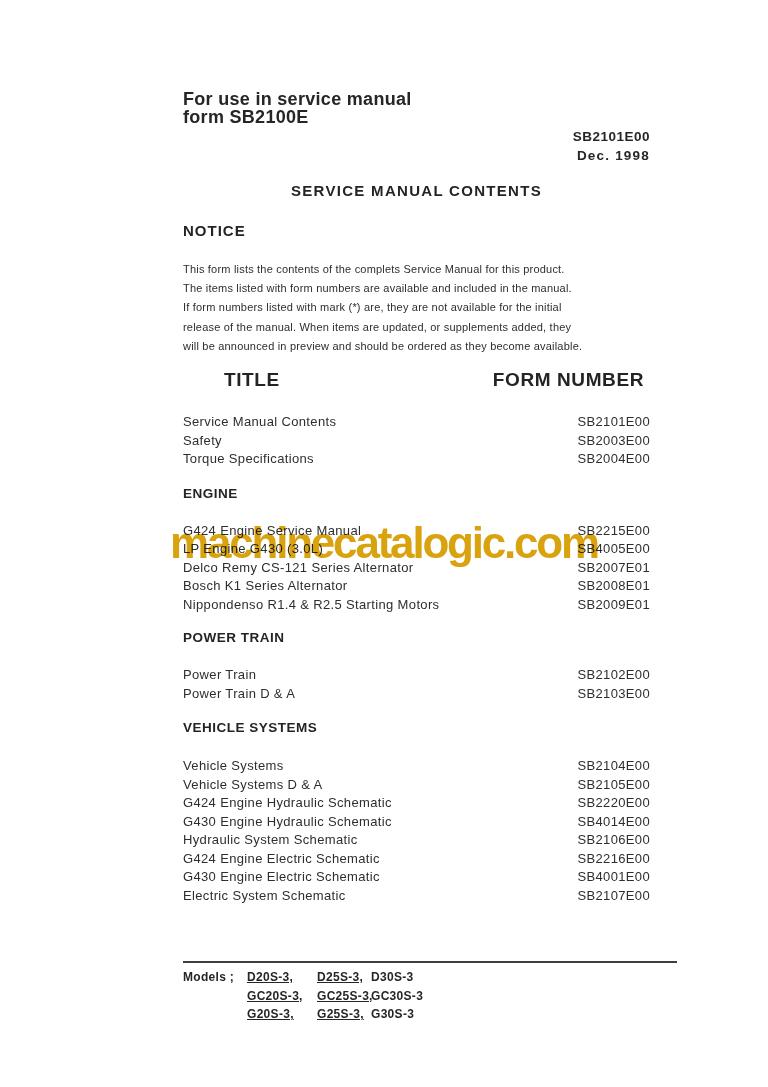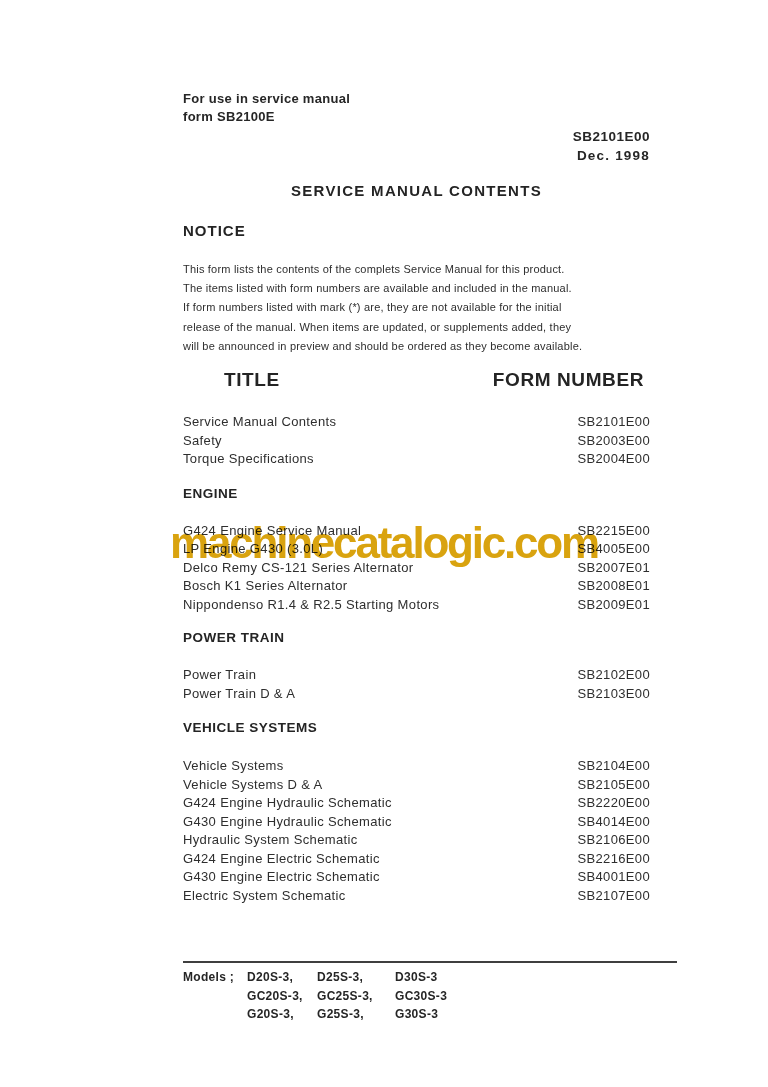--- a/index.html
+++ b/index.html
@@ -13,21 +13,21 @@
     overflow: hidden;
   }
   .content {
     position: absolute;
     left: 183px;
     top: 0;
     width: 467px;
   }
   .hleft {
     margin-top: 90px;
-    font-size: 13px;
+    font-size: 18px;
     font-weight: bold;
     line-height: 18px;
     letter-spacing: 0.3px;
     color: #262626;
   }
   .hright {
     margin-top: 2px;
     text-align: right;
     font-size: 13.5px;
     font-weight: bold;
@@ -104,22 +104,22 @@
   .models {
     margin-top: 5px;
     font-size: 12px;
     font-weight: bold;
     line-height: 18.5px;
     letter-spacing: 0.3px;
     color: #262626;
   }
   .models .mrow { display: flex; white-space: nowrap; }
   .models .mlabel { width: 64px; }
-  .models .c1 { width: 70px; }
-  .models .c2 { width: 78px; }
+  .models .c1 { width: 70px; text-decoration: underline; }
+  .models .c2 { width: 54px; text-decoration: underline; }
   .models .c3 { }
   .watermark {
     position: absolute;
     left: 170px;
     top: 521px;
     font-size: 44px;
     font-weight: bold;
     line-height: 44px;
     letter-spacing: -2.2px;
     color: #D9A30F;

